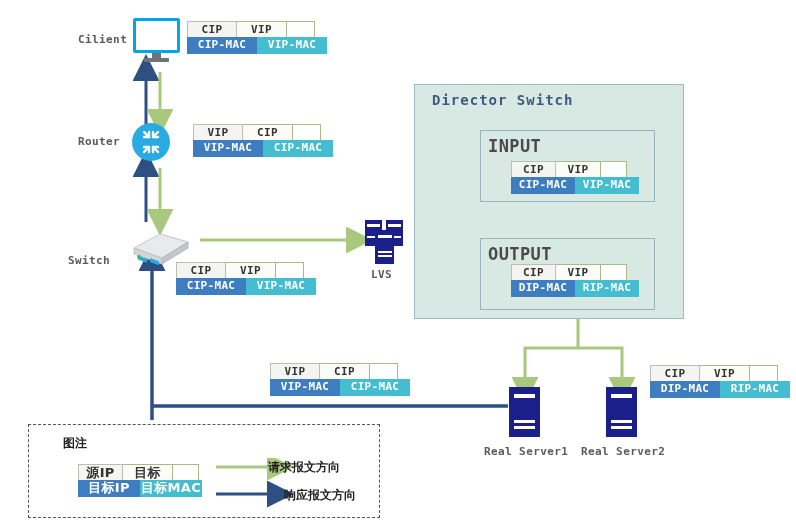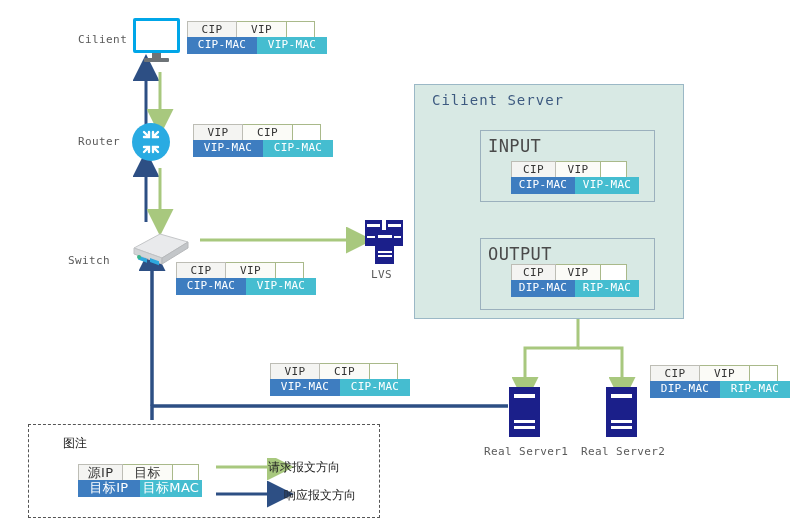--- a/index.html
+++ b/index.html
@@ -3,21 +3,21 @@
 <meta charset="utf-8">
 <style>
   html,body{margin:0;padding:0;}
   body{
     width:796px;height:530px;
     background:#ffffff;
     font-family:"DejaVu Sans Mono", monospace;
     position:relative;
     overflow:hidden;
   }
-  .stage{position:absolute;left:0;top:0;width:796px;height:428px;}
+  .stage{position:absolute;left:0;top:0;width:796px;height:428px;font-weight:bold;}
   svg.wires{position:absolute;left:0;top:0;width:796px;height:530px;pointer-events:none;}
 
   
   .nlabel{
     position:absolute;
     font-family:"DejaVu Sans Mono", monospace;
     font-size:11px;
     color:#5a5a5a;
     white-space:nowrap;
     letter-spacing:0.4px;
@@ -231,21 +231,21 @@
       <rect x="15" y="12" width="19" height="34" fill="#1b1f8a"></rect>
       <rect x="18" y="17" width="14" height="3" fill="#ffffff"></rect>
       <rect x="18" y="33" width="14" height="2" fill="#ffffff"></rect>
       <rect x="18" y="37" width="14" height="2" fill="#ffffff"></rect>
     </svg>
   </div>
   <div class="nlabel" style="left:371px;top:268px;">LVS</div>
   <div class="flow-label" style="left:424px;top:250px;">VIP</div>
 
   <div class="director" style="left:414px;top:84px;width:270px;height:235px;"></div>
-  <div class="director-title" style="left:432px;top:92px;">Cilient Server</div>
+  <div class="director-title" style="left:432px;top:92px;">Director Switch</div>
 
   <div class="subbox" style="left:480px;top:130px;width:175px;height:72px;"></div>
   <div class="subbox-title" style="left:488px;top:136px;">INPUT</div>
   <div class="pkt" style="left:511px;top:161px;">
     <div class="row1">
       <div class="c ip1" style="width:45px;">CIP</div>
       <div class="c ip2" style="width:45px;">VIP</div>
       <div class="c ipblank" style="width:26px;"></div>
     </div>
     <div class="row2">

